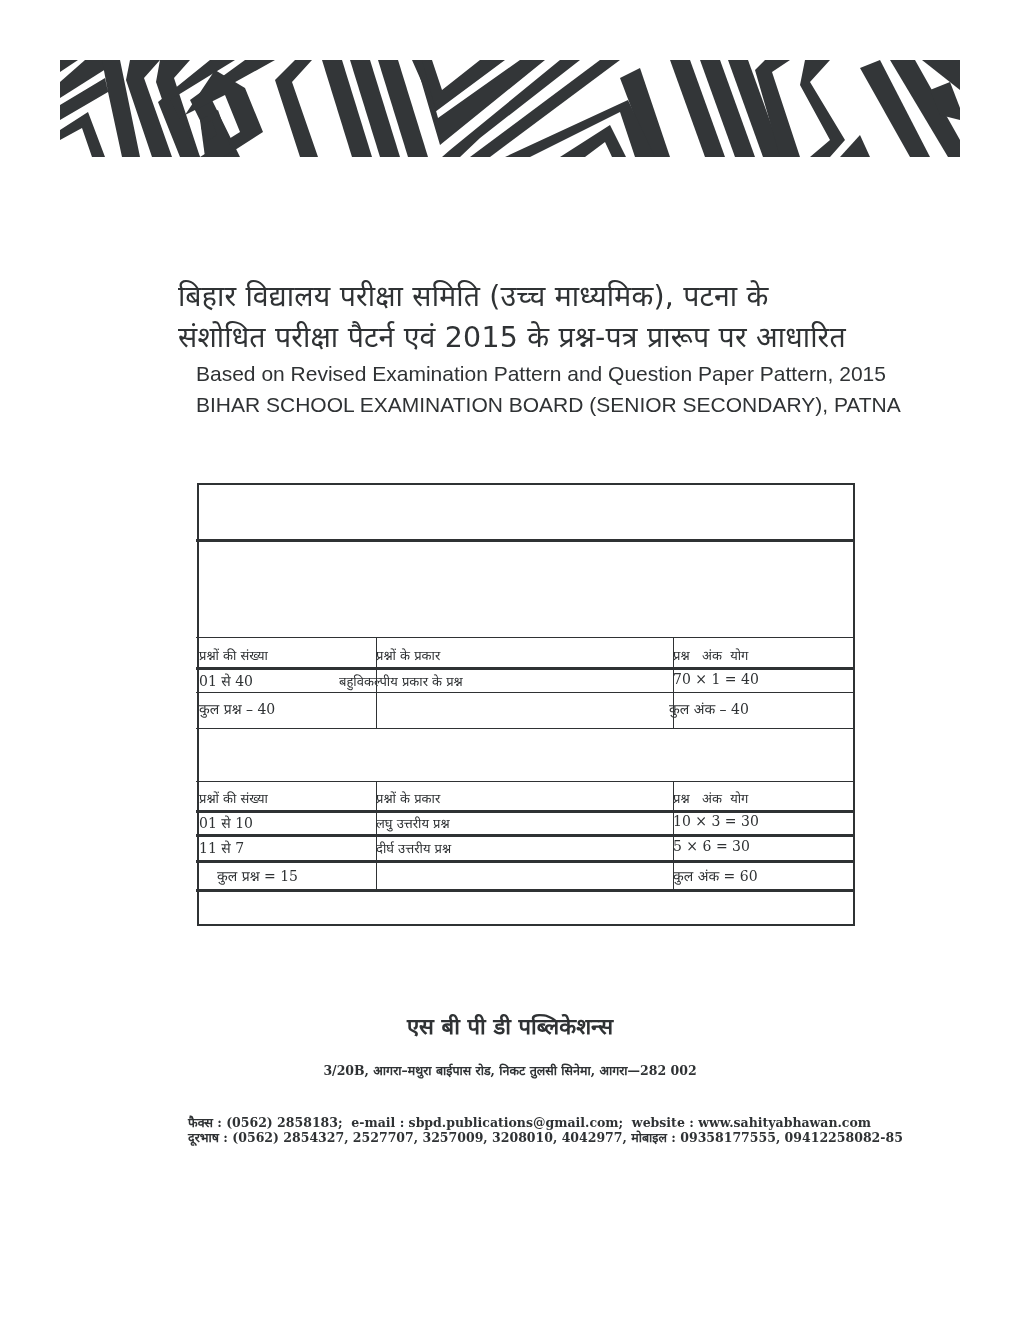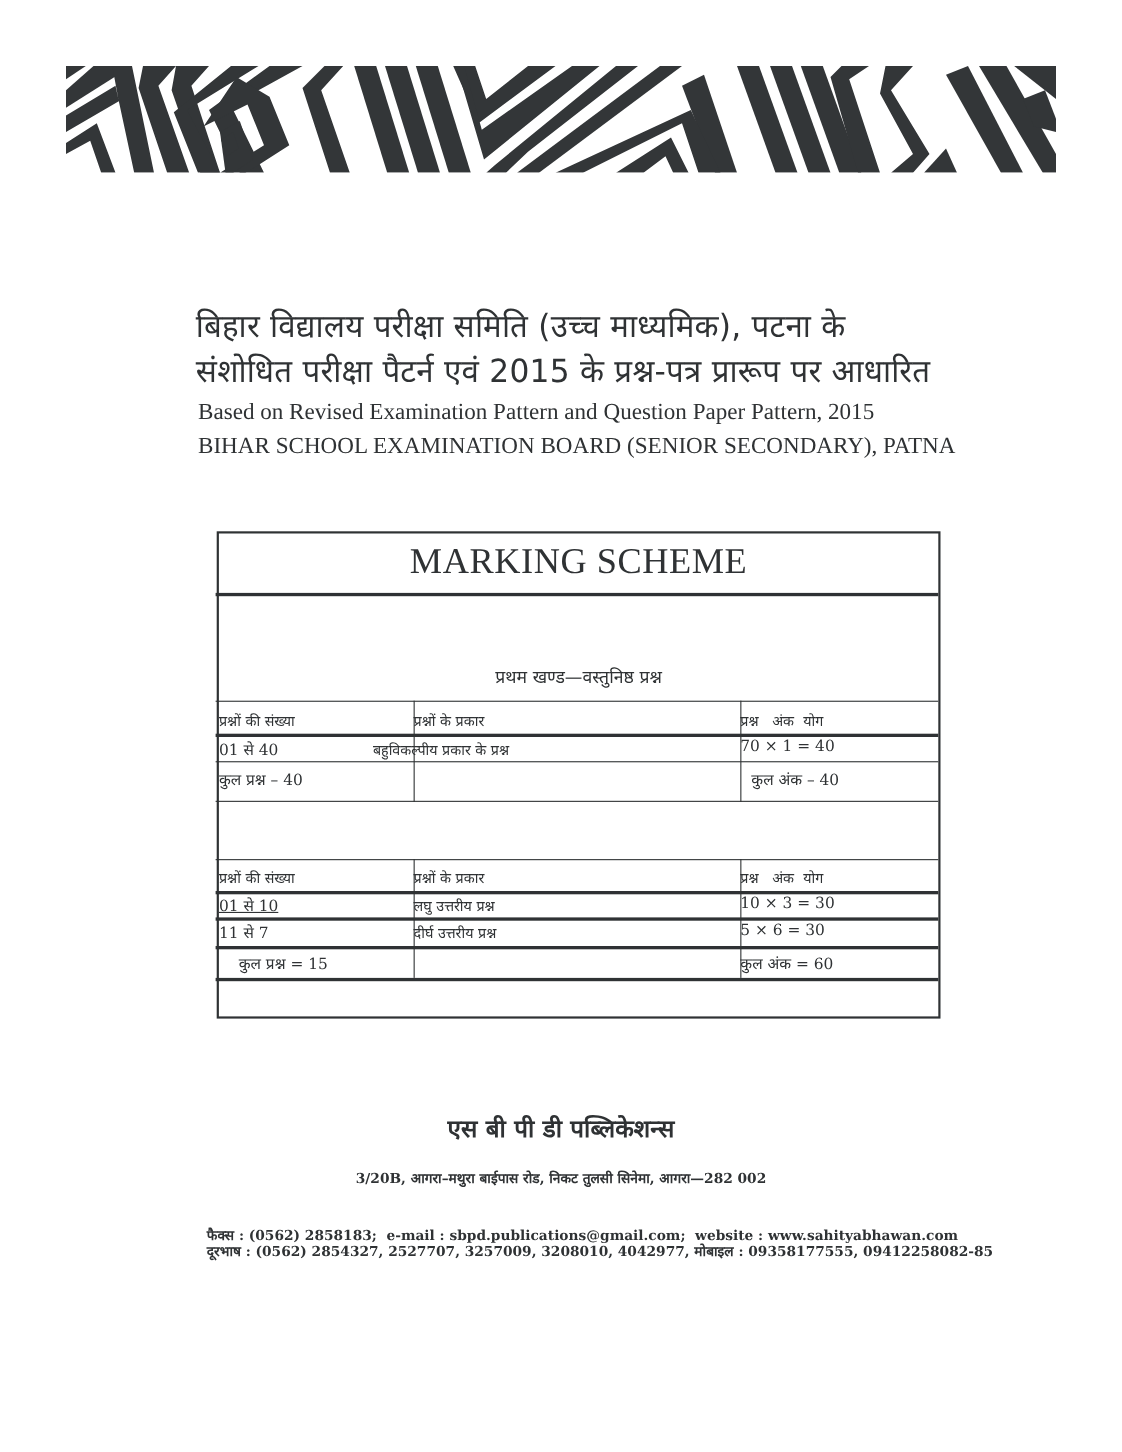--- a/index.html
+++ b/index.html
@@ -1,21 +1,21 @@
 <!DOCTYPE html>
 <html><head>
   <meta charset="utf-8">
   <style>
     html, body { margin: 0; padding: 0; background: #ffffff; }
     body { width: 1020px; height: 1320px; position: relative; overflow: hidden; color: #2f3234; font-family: "DejaVu Serif", serif; }
     .abs { position: absolute; }
     #banner { left: 60px; top: 60px; width: 900px; height: 97px; overflow: hidden; }
     #banner svg { display: block; }
     .hindi-title { left: 178px; width: 700px; font-family: "DejaVu Sans", sans-serif; font-size: 29px; line-height: 38px; white-space: nowrap; letter-spacing: 0.2px; transform: scaleX(0.98); transform-origin: left; }
-    .eng-sub { left: 180px; font-family: Liberation Serif, serif; font-size: 21px; white-space: nowrap; }
+    .eng-sub { left: 196px; font-family: Liberation Sans, sans-serif; font-size: 21px; white-space: nowrap; }
     #scheme { left: 197px; top: 483px; width: 658px; height: 443px; border: 2px solid #2f3234; box-sizing: border-box; }
     .hl { position: absolute; left: -3px; right: 0; height: 0; border-top: 3px solid #2f3234; }
     .hl.thin { border-top-width: 1.5px; }
     .vl { position: absolute; width: 0; border-left: 1px solid #2f3234; }
     .cell { position: absolute; text-align: left; font-size: 14px; white-space: nowrap; font-family: "DejaVu Serif", serif; }
     .cell.hindi { font-family: "DejaVu Sans", sans-serif; font-size: 13px; }
     .scheme-title { position: absolute; left: 0; right: 0; top: 8px; text-align: center; font-family: "Liberation Serif", serif; font-size: 33px; letter-spacing: 0.5px; }
     .section-note { position: absolute; left: 0; right: 0; text-align: center; font-family: "DejaVu Sans", sans-serif; font-size: 16px; }
     .publisher { left: 0; width: 1020px; top: 1010px; text-align: center; font-family: "DejaVu Sans", sans-serif; font-weight: bold; font-size: 22px; }
     .addr { left: 0; width: 1020px; text-align: center; font-family: "DejaVu Serif", serif; font-weight: bold; font-size: 12.5px; white-space: nowrap; }
@@ -70,57 +70,55 @@
     </g>
   </svg>
 </div>
 
 <div class="abs hindi-title" style="top:277px;">बिहार विद्यालय परीक्षा समिति (उच्च माध्यमिक), पटना के</div>
 <div class="abs hindi-title" style="top:318px;">संशोधित परीक्षा पैटर्न एवं 2015 के प्रश्न-पत्र प्रारूप पर आधारित</div>
 <div class="abs eng-sub" style="top:362px;">Based on Revised Examination Pattern and Question Paper Pattern, 2015</div>
 <div class="abs eng-sub" style="top:393px;">BIHAR SCHOOL EXAMINATION BOARD (SENIOR SECONDARY), PATNA</div>
 
 <div id="scheme" class="abs">
-  <div class="scheme-title">MARKING SCHEME</div>
   <div class="hl" style="top:54px;"></div>
 
-  <div class="section-note" style="top:119px;">प्रथम खण्ड—वस्तुनिष्ठ प्रश्न</div>
 
   <div class="hl thin" style="top:152px;"></div>
   <div class="hl" style="top:182px;"></div>
   <div class="hl thin" style="top:207px;"></div>
   <div class="hl thin" style="top:243px;"></div>
   <div class="vl" style="left:177px; top:152px; height:92px;"></div>
   <div class="vl" style="left:474px; top:152px; height:92px;"></div>
 
   <div class="cell hindi" style="left:0; width:177px; top:161px;">प्रश्नों की संख्या</div>
   <div class="cell hindi" style="left:177px; width:297px; top:161px;">प्रश्नों के प्रकार</div>
   <div class="cell hindi" style="left:474px; width:184px; top:161px; white-space:pre;">प्रश्न   अंक  योग</div>
 
   <div class="cell" style="left:0; width:177px; top:186px;">01 से 40</div>
   <div class="cell hindi" style="left:140px; width:297px; top:187px;">बहुविकल्पीय प्रकार के प्रश्न</div>
   <div class="cell" style="left:474px; width:184px; top:186px;">70 × 1 = 40</div>
 
   <div class="cell" style="left:0; width:177px; top:214px;">कुल प्रश्न – 40</div>
-  <div class="cell" style="left:484px; width:184px; top:214px;">कुल अंक – 40</div>
+  <div class="cell" style="left:470px; width:184px; top:214px;">कुल अंक – 40</div>
 
 
   <div class="hl thin" style="top:296px;"></div>
   <div class="hl" style="top:325px;"></div>
   <div class="hl" style="top:349px;"></div>
   <div class="hl" style="top:375px;"></div>
   <div class="hl" style="top:404px;"></div>
   <div class="vl" style="left:177px; top:296px; height:108px;"></div>
   <div class="vl" style="left:474px; top:296px; height:108px;"></div>
 
   <div class="cell hindi" style="left:0; width:177px; top:304px;">प्रश्नों की संख्या</div>
   <div class="cell hindi" style="left:177px; width:297px; top:304px;">प्रश्नों के प्रकार</div>
   <div class="cell hindi" style="left:474px; width:184px; top:304px; white-space:pre;">प्रश्न   अंक  योग</div>
 
-  <div class="cell" style="left:0; width:177px; top:328px;text-decoration:underline;">01 से 10</div>
+  <div class="cell" style="left:0; width:177px; top:328px;">01 से 10</div>
   <div class="cell hindi" style="left:177px; width:297px; top:329px;">लघु उत्तरीय प्रश्न</div>
   <div class="cell" style="left:474px; width:184px; top:328px;">10 × 3 = 30</div>
 
   <div class="cell" style="left:0; width:177px; top:353px;">11 से 7</div>
   <div class="cell hindi" style="left:177px; width:297px; top:354px;">दीर्घ उत्तरीय प्रश्न</div>
   <div class="cell" style="left:474px; width:184px; top:353px;">5 × 6 = 30</div>
 
   <div class="cell" style="left:1px; width:177px; top:381px;margin-left:17px;">कुल प्रश्न = 15</div>
   <div class="cell" style="left:474px; width:184px; top:381px;">कुल अंक = 60</div>
 </div>

